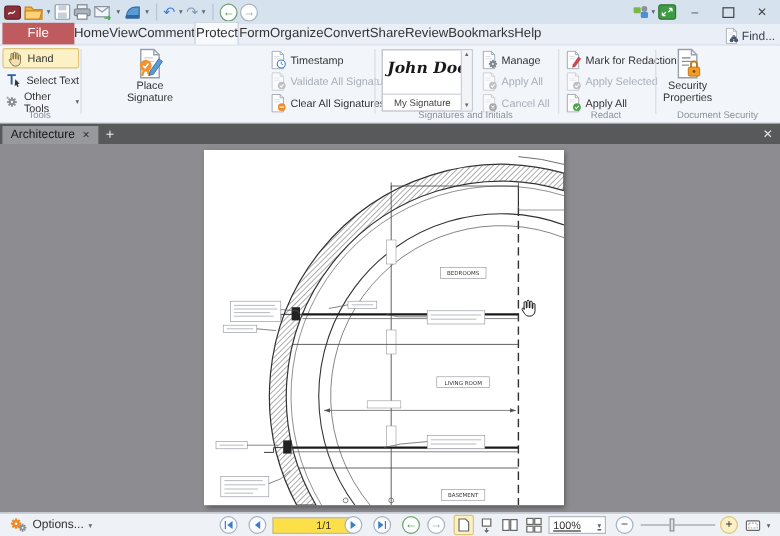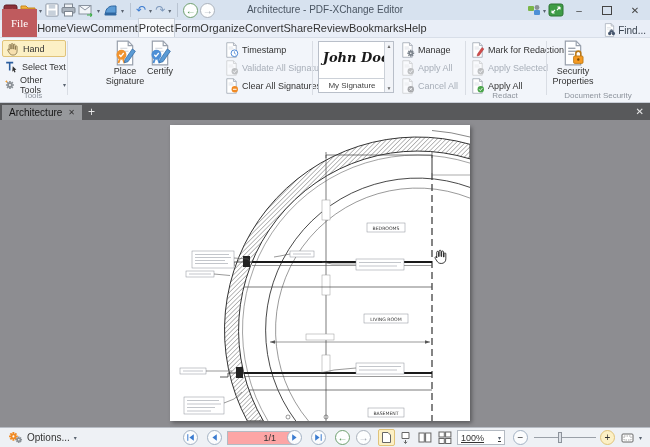--- a/index.html
+++ b/index.html
@@ -15,21 +15,21 @@
   .circbtn{width:15px;height:15px;border-radius:50%;display:flex;align-items:center;justify-content:center;
            font-size:10px;box-sizing:border-box;background:#fdfefe;}
   .circbtn.back{border:1px solid #6fa06f;color:#4a8f4a;}
   .circbtn.fwd{border:1px solid #aab2bc;color:#9aa2ac;}
   .wtitle{position:absolute;left:0;width:650px;text-align:center;top:4px;font-size:10px;color:#4a5562;pointer-events:none;}
   .winctrls{position:absolute;right:2px;top:0;height:20px;display:flex;align-items:center;gap:2px;}
   .wc{width:26px;height:18px;display:flex;align-items:center;justify-content:center;font-size:10px;color:#444;}
   .maxbox{width:8px;height:7px;border:1px solid #444;}
   
   .tabrow{position:absolute;left:0;top:20px;width:650px;height:18px;background:#e9eef7;display:flex;align-items:flex-end;font-size:11px;color:#333;border-bottom:1px solid #d8dee8;box-sizing:border-box;}
-  .filetab{background:#bf5b5e;color:#fff;height:28px;display:flex;align-items:center;padding:0 9px;margin-left:2px;font-family:Liberation Serif, serif;}
+  .filetab{background:#bf5b5e;color:#fff;height:18px;display:flex;align-items:center;padding:0 21px;margin-left:2px;}
   .rtab{height:18px;display:flex;align-items:center;padding:0 0;}
   .rtab.active{background:#f7f9fc;border:1px solid #c9d0da;border-bottom:none;}
   .tabtools{margin-left:auto;display:flex;align-items:center;gap:4px;padding-right:4px;font-size:10px;color:#3a4450;}
   .tabtool{display:flex;align-items:center;gap:2px;}
   
   .ribbon{position:absolute;left:0;top:38px;width:650px;height:65px;background:#f2f5fa;border-bottom:1px solid #c8cdd6;box-sizing:border-box;}
   .gsep{position:absolute;top:3px;height:54px;width:1px;background:#d9dde4;}
   .glabel{position:absolute;top:53px;font-size:8px;color:#8d939c;text-align:center;}
   .sbtn{position:absolute;height:17px;display:flex;align-items:center;gap:3px;font-size:9px;color:#333;white-space:nowrap;}
   .sbtn.dis{color:#a7aeb8;}
@@ -50,21 +50,21 @@
   .newtab{color:#e8e8e8;font-size:12px;margin-left:6px;line-height:12px;}
   .bar-x{margin-left:auto;color:#e8e8e8;font-size:10px;padding-right:6px;}
   
   .canvas{position:absolute;left:0;top:120px;width:650px;height:307px;background:#8d8d91;overflow:hidden;}
   .page{position:absolute;left:170px;top:5px;width:300px;height:296px;background:#fff;box-shadow:2px 2px 4px rgba(0,0,0,.35);}
   .handcur{position:absolute;left:432px;top:128px;}
   
   .statusbar{position:absolute;left:0;top:427px;width:650px;height:20px;background:#eef1f5;border-top:1px solid #b8bdc5;box-sizing:border-box;font-size:10px;color:#333;}
   .statusbar .item{position:absolute;top:0;height:19px;display:flex;align-items:center;}
   .navcirc{width:15px;height:15px;border-radius:50%;border:1px solid #a3b2c4;background:#fbfcfd;display:flex;align-items:center;justify-content:center;box-sizing:border-box;}
-  .pagebox{width:68px;height:14px;background:#fca5a5;border:1px solid #b4bac2;font-size:9px;display:flex;align-items:center;justify-content:flex-end;padding-right:18px;box-sizing:border-box;}
+  .pagebox{width:68px;height:14px;background:#fde047;border:1px solid #b4bac2;font-size:9px;display:flex;align-items:center;justify-content:flex-end;padding-right:18px;box-sizing:border-box;}
   .layico{width:17px;height:17px;display:flex;align-items:center;justify-content:center;box-sizing:border-box;}
   .layico.sel{background:#fcf0c5;border:1px solid #e0c37a;border-radius:2px;}
   .zoombox{width:48px;height:15px;background:#fff;border:1px solid #b4bac2;font-size:9px;display:flex;align-items:center;box-sizing:border-box;padding:0 3px;justify-content:space-between;text-decoration:underline;}
   .slidertrack{width:62px;height:1px;background:#9aa0a8;position:relative;}
   .sliderthumb{position:absolute;left:24px;top:-5px;width:4px;height:11px;background:#dde1e7;border:1px solid #8d939b;box-sizing:border-box;}
   .caret{font-size:6px;color:#5a6470;}
 </style>
 </head>
 <body>
 
@@ -174,21 +174,20 @@
     <span class="caret">▾</span>
     <span class="vsep"></span>
     <span class="glyphbtn">↶</span>
     <span class="caret">▾</span>
     <span class="glyphbtn" style="color:#7e99bc">↷</span>
     <span class="caret">▾</span>
     <span class="vsep"></span>
     <span class="circbtn back">←</span>
     <span class="circbtn fwd">→</span>
   </div>
-  <div class="wtitle">Architecture - PDF-XChange Editor</div>
   <div class="winctrls">
     <svg width="14" height="13" viewBox="0 0 14 13">
         <rect x="1" y="2" width="6" height="5" rx="1" fill="#7ab648"></rect>
         <rect x="7" y="6" width="6" height="5" rx="1" fill="#4d8fd6"></rect>
         <circle cx="10" cy="3.5" r="2.4" fill="#8a9096"></circle>
       </svg>
     <span class="caret">▾</span>
     <svg width="16" height="14" viewBox="0 0 16 14">
         <rect x="1" y="1" width="14" height="12" rx="2" fill="#3f9c46" stroke="#2d7433"></rect>
         <path d="M4 10L7 7M4 10v-2.6M4 10h2.6M12 4L9 7M12 4v2.6M12 4H9.4" stroke="#fff" fill="none" stroke-width="1.1"></path>
@@ -255,28 +254,20 @@
   <div class="gsep" style="left:67px"></div>
 
   <div class="lbtn" style="left:103px;width:44px">
     <svg width="24" height="26" viewBox="0 0 20 22">
         <use href="#sym-doc"></use>
         <use href="#sym-sealO"></use>
         <use href="#sym-pen"></use>
       </svg>
     <span class="lbl">Place Signature</span>
   </div>
-  <div class="lbtn" style="left:140px;width:40px">
-    <svg width="24" height="26" viewBox="0 0 20 22">
-        <use href="#sym-doc"></use>
-        <use href="#sym-sealB"></use>
-        <use href="#sym-pen"></use>
-      </svg>
-    <span class="lbl">Certify</span>
-  </div>
   <div class="sbtn" style="left:224px;top:3px">
     <svg width="15" height="16" viewBox="0 0 20 22">
         <use href="#sym-doc"></use>
         <use href="#sym-clk"></use>
       </svg>
     <span>Timestamp</span>
   </div>
   <div class="sbtn dis" style="left:224px;top:21px">
     <svg width="15" height="16" viewBox="0 0 20 22">
         <use href="#sym-doc"></use>
@@ -315,20 +306,21 @@
       </svg>
     <span>Apply All</span>
   </div>
   <div class="sbtn dis" style="left:400px;top:39px">
     <svg width="15" height="16" viewBox="0 0 20 22">
         <use href="#sym-doc"></use>
         <use href="#sym-xx"></use>
       </svg>
     <span>Cancel All</span>
   </div>
+  <div class="glabel" style="left:312px;width:152px">Signatures and Initials</div>
   <div class="gsep" style="left:465px"></div>
 
   <div class="sbtn" style="left:470px;top:3px">
     <svg width="15" height="16" viewBox="0 0 20 22">
         <use href="#sym-doc"></use>
         <use href="#sym-redpen"></use>
       </svg>
     <span>Mark for Redaction</span>
   </div>
   <div class="sbtn dis" style="left:470px;top:21px">

